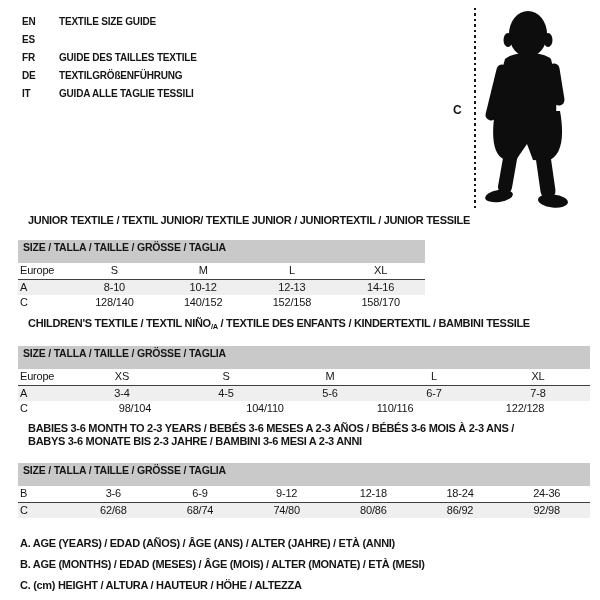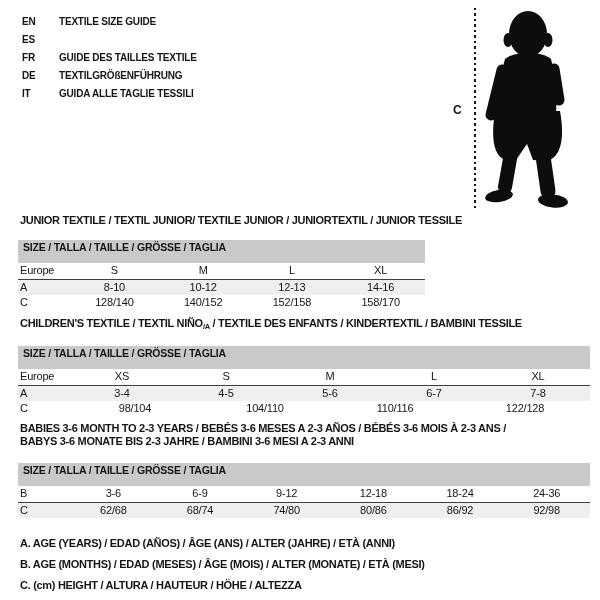--- a/index.html
+++ b/index.html
@@ -20,21 +20,21 @@
   .lang-code{width:37px;}
   .lang-title{white-space:nowrap;}
 
   
   .dash-line{position:absolute;left:474px;top:8px;width:2px;height:201px;
     background:repeating-linear-gradient(to bottom,var(--text) 0 2.5px,transparent 2.5px 5.5px);}
   .marker-c{position:absolute;left:453px;top:103px;font-size:12px;font-weight:700;}
   .baby{position:absolute;left:483px;top:7px;width:92px;height:202px;color:var(--silhouette);}
 
   
-  .sec-title{position:absolute;left:20px;font-size:11px;font-weight:700;letter-spacing:-.3px;white-space:nowrap;line-height:13px;}
+  .sec-title{position:absolute;left:28px;font-size:11px;font-weight:700;letter-spacing:-.3px;white-space:nowrap;line-height:13px;}
   .sub{font-size:7.5px;vertical-align:-2px;}
 
   
   .stable{position:absolute;left:18px;font-size:11px;letter-spacing:-.2px;}
   .t-header{height:23px;line-height:15px;background:var(--header-bar);font-weight:700;font-size:10.5px;padding-left:5px;}
   .trow{display:flex;height:15.5px;line-height:15.5px;}
   .trow.rule{border-bottom:1px solid var(--rule);}
   .trow.alt{background:var(--alt-row);}
   .tlabel{width:50px;padding-left:2px;}
   .tcell{flex:1;text-align:center;}

